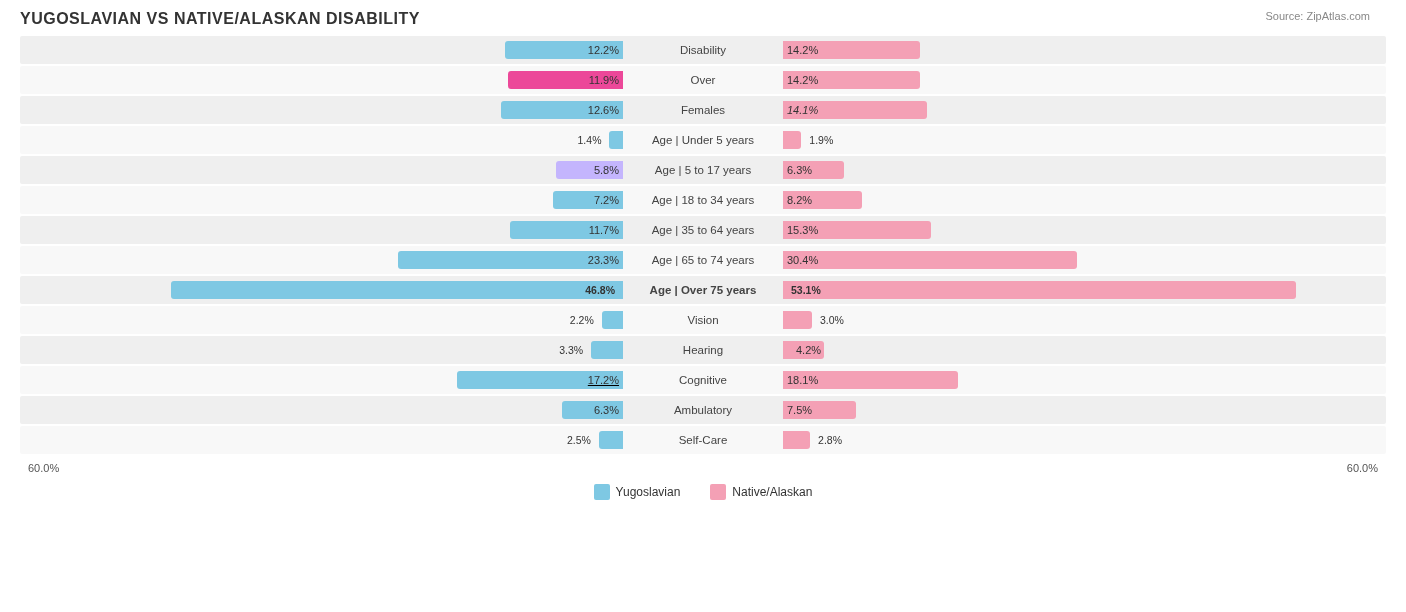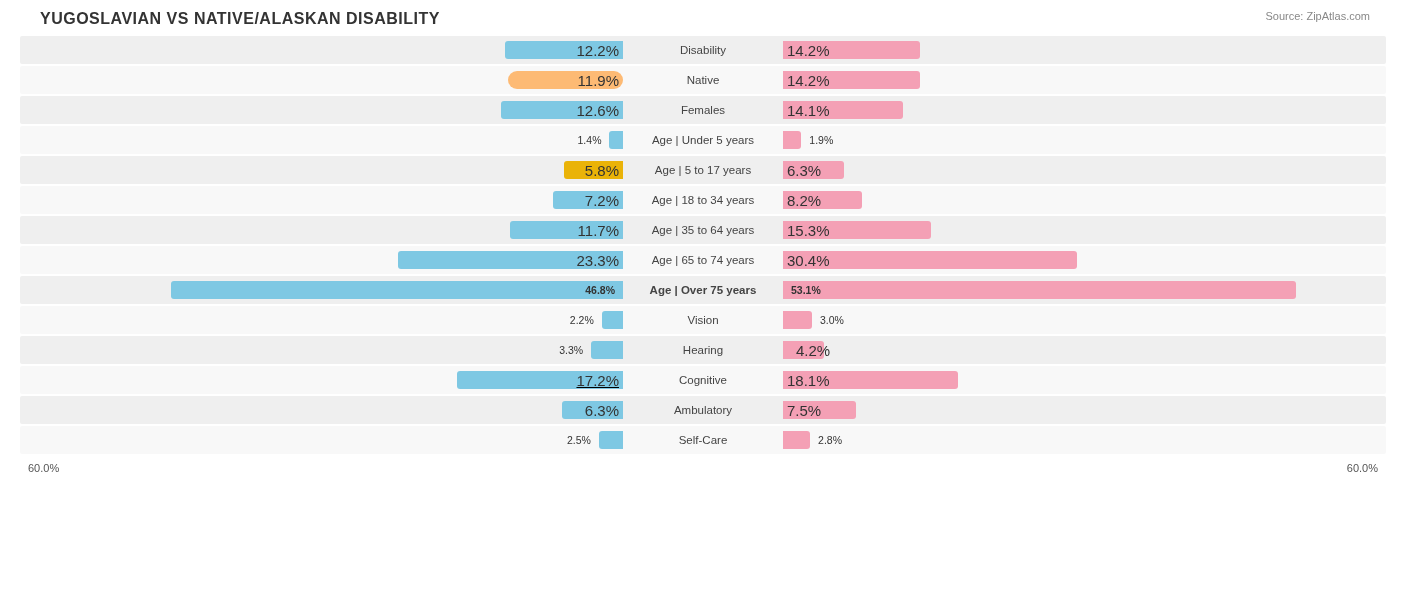--- a/index.html
+++ b/index.html
@@ -91,21 +91,21 @@
     .bar-right {
       height: 18px;
       background: #f4a0b5;
       border-radius: 0 3px 3px 0;
       display: flex;
       align-items: center;
       justify-content: flex-start;
       padding-left: 4px;
     }
     .bar-label {
-      font-size: 15px;
+      font-size: 11px;
       color: #333;
       white-space: nowrap;
     }
     .bar-label-outside-left {
       font-size: 10.5px;
       color: #333;
       white-space: nowrap;
       margin-right: 4px;
     }
     .bar-label-outside-right {
@@ -142,21 +142,21 @@
     .legend-box {
       width: 16px;
       height: 16px;
       border-radius: 2px;
     }
   </style>
 </head>
 <body>
 
 <div class="chart-container">
-  <div style="position:relative;margin-left:20px;">
+  <div style="position:relative;">
     <div class="chart-title">YUGOSLAVIAN VS NATIVE/ALASKAN DISABILITY</div>
     <div class="source-text">Source: ZipAtlas.com</div>
   </div>
 
   <div class="chart-area" id="chart-area">
   <div class="bar-row">
     <div class="bar-section">
       <div class="left-side">
 
         <div class="bar-left" style="width:117.93333333333332px; background:#7ec8e3;">
@@ -169,44 +169,44 @@
           <div class="bar-label" style="color:#333;">14.2%</div>
         </div>
 
       </div>
     </div>
   </div>
       <div class="bar-row">
     <div class="bar-section">
       <div class="left-side">
 
-        <div class="bar-left" style="width:115.03333333333333px; background:#fdba74;border-radius:9px;">
+        <div class="bar-left" style="width:115.03333333333333px; background:#ec4899;">
           <div class="bar-label" style="color:#333;">11.9%</div>
         </div>
       </div>
-      <div class="center-label" style="">Native</div>
+      <div class="center-label" style="">Over</div>
       <div class="right-side">
         <div class="bar-right" style="width:137.26666666666665px; background:#f4a0b5;">
           <div class="bar-label" style="color:#333;">14.2%</div>
         </div>
 
       </div>
     </div>
   </div>
       <div class="bar-row">
     <div class="bar-section">
       <div class="left-side">
 
         <div class="bar-left" style="width:121.8px; background:#7ec8e3;margin-left:39px;">
           <div class="bar-label" style="color:#333;">12.6%</div>
         </div>
       </div>
       <div class="center-label" style="">Females</div>
       <div class="right-side">
-        <div class="bar-right" style="width:120px; background:#f4a0b5;">
+        <div class="bar-right" style="width:144px; background:#f4a0b5;font-style:italic;">
           <div class="bar-label" style="color:#333;">14.1%</div>
         </div>
 
       </div>
     </div>
   </div>
       <div class="bar-row">
     <div class="bar-section">
       <div class="left-side">
         <span class="bar-label-outside-left">1.4%</span>
@@ -220,21 +220,21 @@
           
         </div>
         <span class="bar-label-outside-right">1.9%</span>
       </div>
     </div>
   </div>
       <div class="bar-row">
     <div class="bar-section">
       <div class="left-side">
 
-        <div class="bar-left" style="width:59px; background:#eab308;">
+        <div class="bar-left" style="width:67px; background:#c4b5fd;">
           <div class="bar-label" style="color:#333;">5.8%</div>
         </div>
       </div>
       <div class="center-label" style="">Age | 5 to 17 years</div>
       <div class="right-side">
         <div class="bar-right" style="width:60.9px; background:#f4a0b5;">
           <div class="bar-label" style="color:#333;">6.3%</div>
         </div>
 
       </div>
@@ -393,13 +393,23 @@
       </div>
     </div>
   </div>
     </div>
 
   <div class="axis-row">
     <span class="axis-label">60.0%</span>
     <span class="axis-label">60.0%</span>
   </div>
 
+  <div class="legend">
+    <div class="legend-item">
+      <div class="legend-box" id="legend-box-1" style="background: rgb(126, 200, 227);"></div>
+      <span>Yugoslavian</span>
+    </div>
+    <div class="legend-item">
+      <div class="legend-box" id="legend-box-2" style="background: rgb(244, 160, 181);"></div>
+      <span>Native/Alaskan</span>
+    </div>
+  </div>
 </div>
 
 </body></html>

